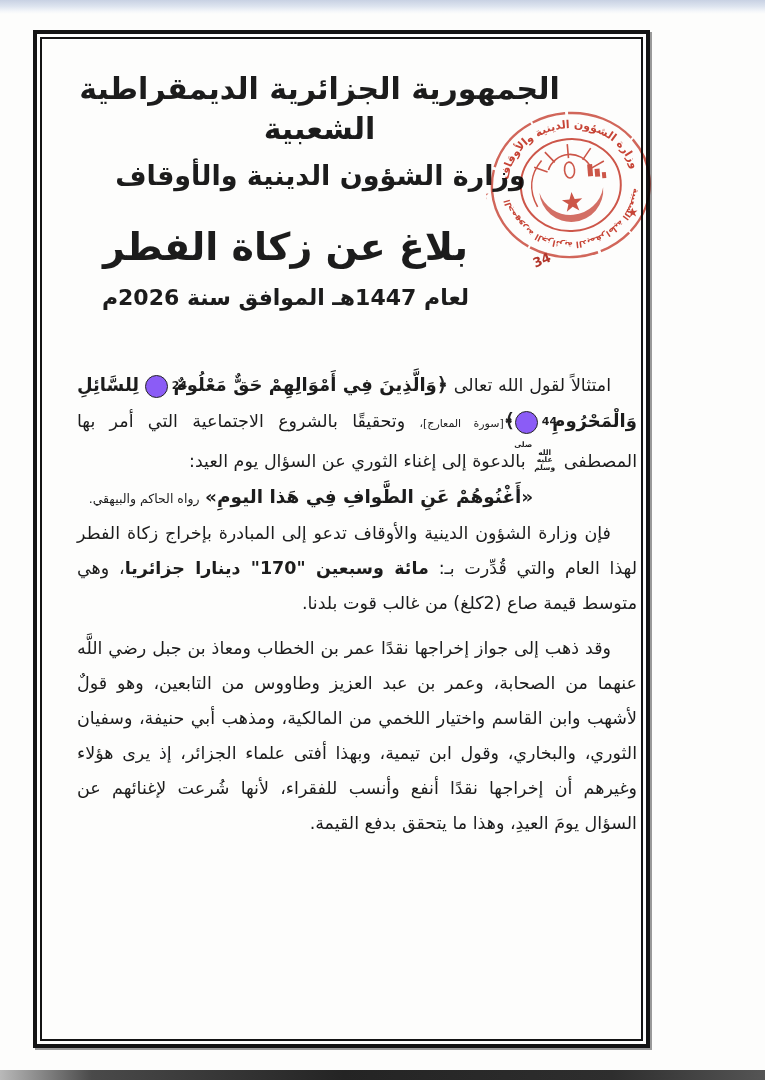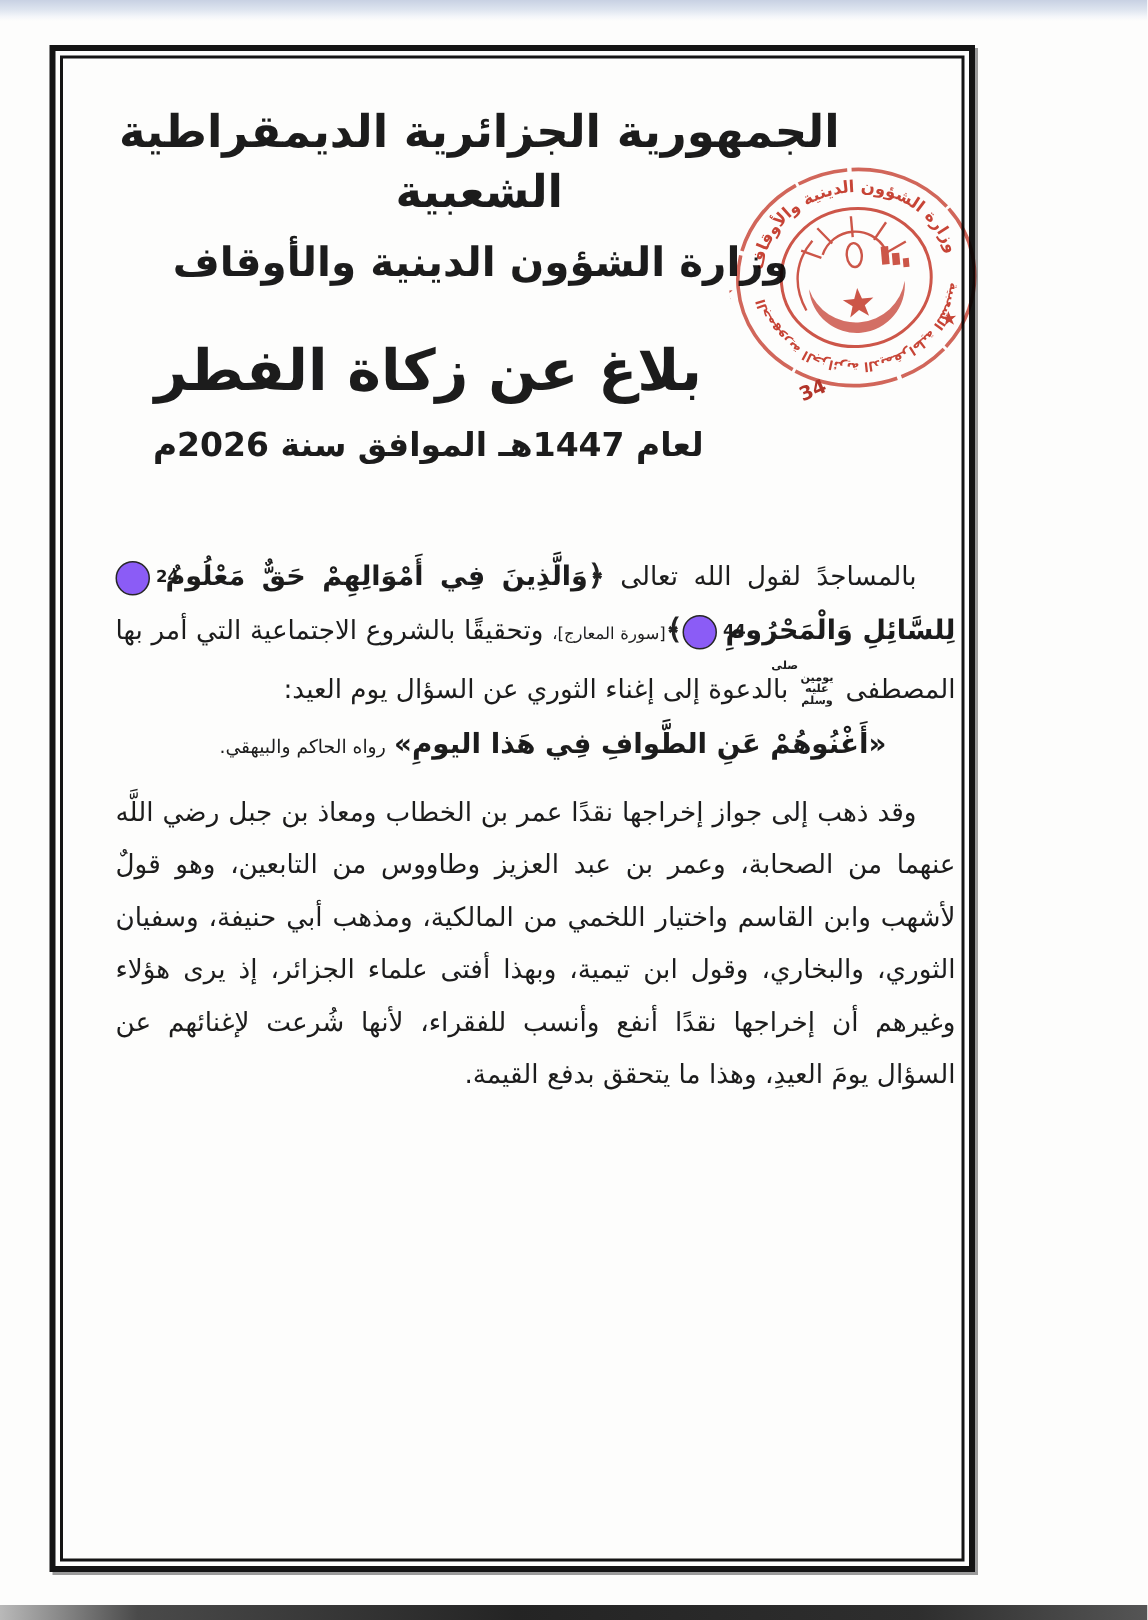--- a/index.html
+++ b/index.html
@@ -59,21 +59,21 @@
   .vnum{
     display:inline-block;width:21px;height:21px;border:1.5px solid #262626;
     border-radius:50%;font-size:11px;line-height:20px;text-align:center;
     vertical-align:middle;direction:ltr;font-weight:bold;background:#8b5cf6;
   }
   .vsource{font-size:11px;letter-spacing:0;}
   .pbuh{
     display:inline-block;width:27px;font-size:7.5px;line-height:7.5px;
     text-align:center;vertical-align:-3px;font-weight:bold;white-space:normal;
   }
-  .hadith-line{transform:translateX(-46px);}
+  .hadith-line{text-align:center;transform:translateX(-46px);}
   .hadith{font-weight:bold;font-size:18.5px;}
   .hsource{font-size:12.5px;}
   .bold-amount{font-weight:bold;}
   .stamp{
     position:absolute;left:486px;top:108px;width:170px;height:158px;
     transform:rotate(-5deg);mix-blend-mode:multiply;opacity:.95;z-index:5;
   }
 </style>
 </head>
 <body>
@@ -85,34 +85,36 @@
     <div class="content">
 
       <div class="hdr1">الجمهورية الجزائرية الديمقراطية الشعبية</div>
       <div class="hdr2">وزارة الشؤون الدينية والأوقاف</div>
 
       <div class="doc-title">بلاغ عن زكاة الفطر</div>
       <div class="doc-subtitle">لعام 1447هـ الموافق سنة 2026م</div>
 
       <div class="bodytext">
 
-        <p class="p-indent"><span>بالمساجدً لقول الله تعالى</span>
+        <p class="p-indent"><span>امتثالاً لقول الله تعالى</span>
           <span class="qbracket">﴿</span><span class="quran">وَالَّذِينَ فِي أَمْوَالِهِمْ حَقٌّ مَعْلُومٌ</span>
           <span class="vnum">24</span>
           <span class="quran">لِلسَّائِلِ وَالْمَحْرُومِ</span>
           <span class="vnum">44</span><span class="qbracket">﴾</span><span class="vsource">[سورة المعارج]،</span>
           <span>وتحقيقًا بالشروع الاجتماعية التي أمر بها المصطفى</span>
-          <span class="pbuh">صلى يومين عليه وسلم</span>
+          <span class="pbuh">صلى الله عليه وسلم</span>
           <span>بالدعوة إلى إغناء الثوري عن السؤال يوم العيد:</span></p>
 
         <div class="hadith-line">
           <span class="hadith">«أَغْنُوهُمْ عَنِ الطَّوافِ فِي هَذا اليومِ»</span>
           <span class="hsource">رواه الحاكم والبيهقي.</span>
         </div>
 
+        <p class="p-indent"><span>فإن وزارة الشؤون الدينية والأوقاف تدعو إلى المبادرة بإخراج زكاة الفطر لهذا العام والتي قُدِّرت بـ:</span>
+          <span class="bold-amount">مائة وسبعين "170" دينارا جزائريا</span><span>، وهي متوسط قيمة صاع (2كلغ) من غالب قوت بلدنا.</span></p>
 
 
 
         <p class="p-indent gap-top">وقد ذهب إلى جواز إخراجها نقدًا عمر بن الخطاب ومعاذ بن جبل رضي اللَّه عنهما من الصحابة، وعمر بن عبد العزيز وطاووس من التابعين، وهو قولٌ لأشهب وابن القاسم واختيار اللخمي من المالكية، ومذهب أبي حنيفة، وسفيان الثوري، والبخاري، وقول ابن تيمية، وبهذا أفتى علماء الجزائر، إذ يرى هؤلاء وغيرهم أن إخراجها نقدًا أنفع وأنسب للفقراء، لأنها شُرعت لإغنائهم عن السؤال يومَ العيدِ، وهذا ما يتحقق بدفع القيمة.</p>
 
       </div>
     </div>
   </div>
 </div>
 

